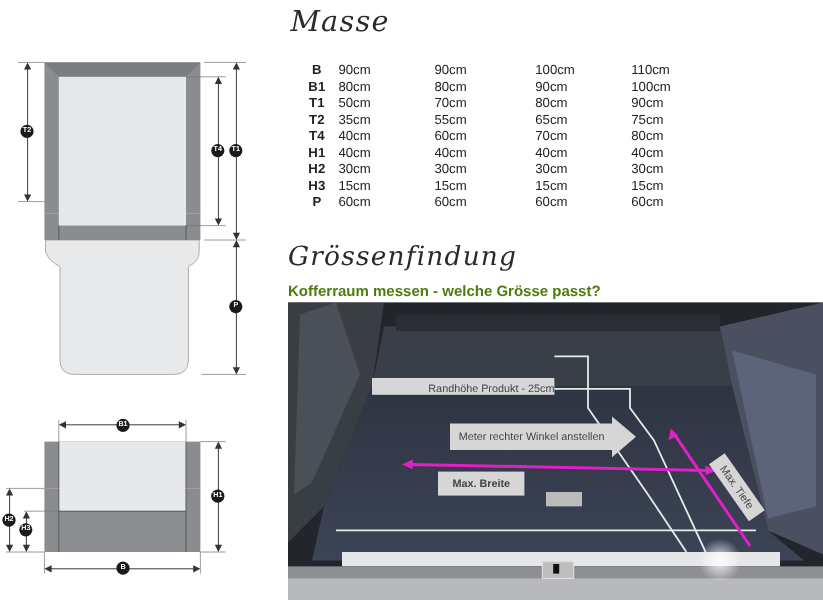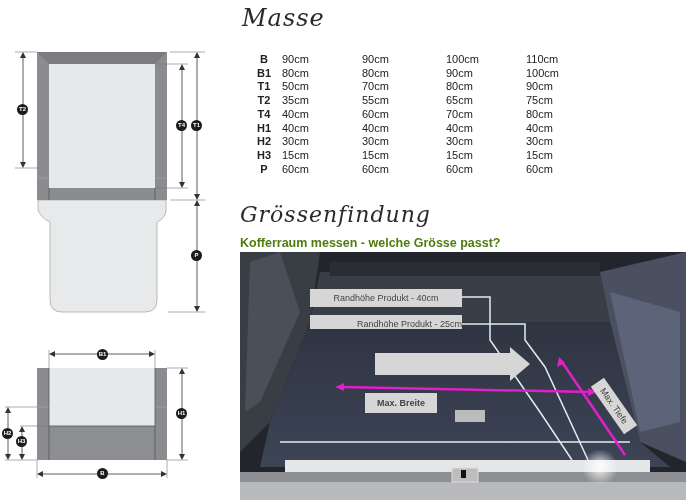--- a/index.html
+++ b/index.html
@@ -219,17 +219,17 @@
 
     <line x1="102" y1="135" x2="350" y2="140" stroke="#e020c8" stroke-width="2.5"></line>
     <polygon points="95,135 104,131 104,139" fill="#e020c8"></polygon>
     <polygon points="357,140 348,136 348,144" fill="#e020c8"></polygon>
 
     <line x1="322" y1="110" x2="385" y2="203" stroke="#e020c8" stroke-width="2.5"></line>
     <polygon points="319,105 317,115 325,111" fill="#e020c8"></polygon>
 
     <polygon points="135,101 270,101 270,95 290,112 270,129 270,123 135,123" fill="#d6d6d6"></polygon>
   </svg>
-  <div class="lbl" style="left:70px;top:37px;width:152px;height:18px;line-height:18px;">Randhöhe Produkt - 40cm</div>
   <div class="lbl" style="left:70px;top:63px;width:152px;height:14px;line-height:18px;text-align:right;">Randhöhe Produkt - 25cm</div>
+  <div class="lbl" style="left:137px;top:102px;width:132px;height:20px;line-height:20px;background:transparent;">Meter rechter Winkel anstellen</div>
   <div class="lbl" style="left:125px;top:141px;width:72px;height:20px;line-height:20px;font-weight:bold;">Max. Breite</div>
   <div class="lbl" style="left:345px;top:146px;width:58px;height:16px;line-height:16px;transform:rotate(55deg);">Max. Tiefe</div>
 </div>
 
 </body></html>

